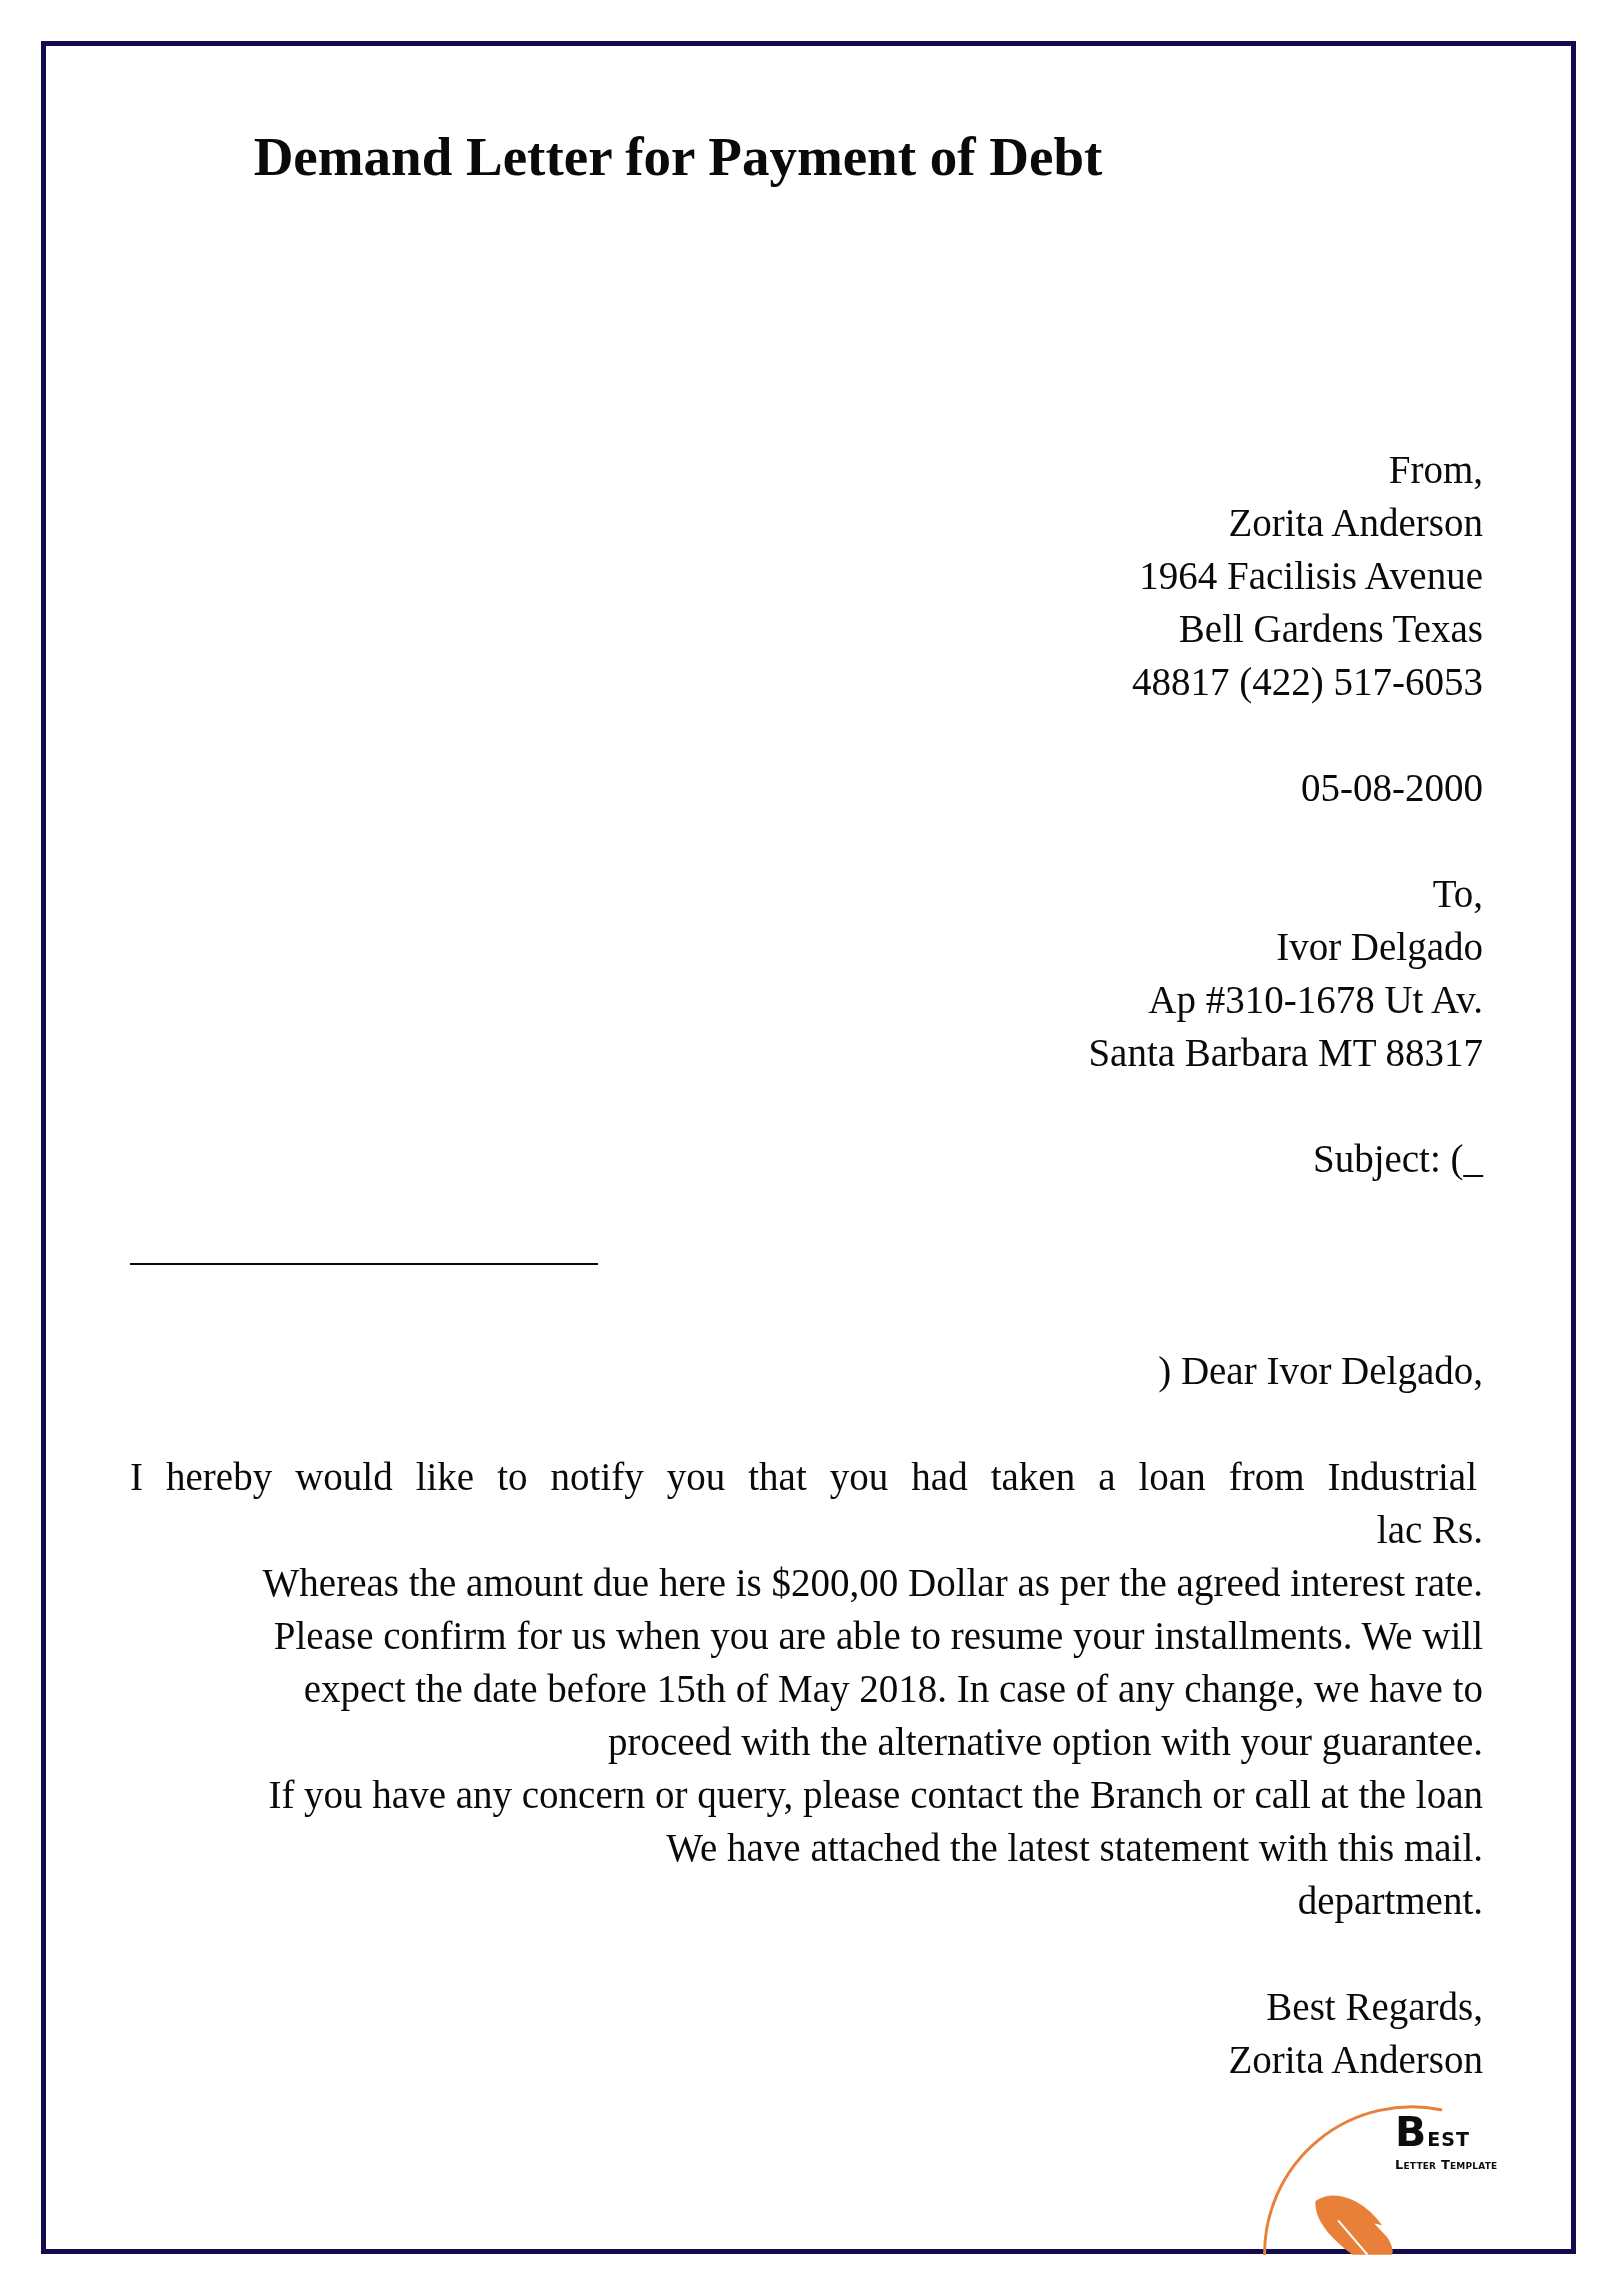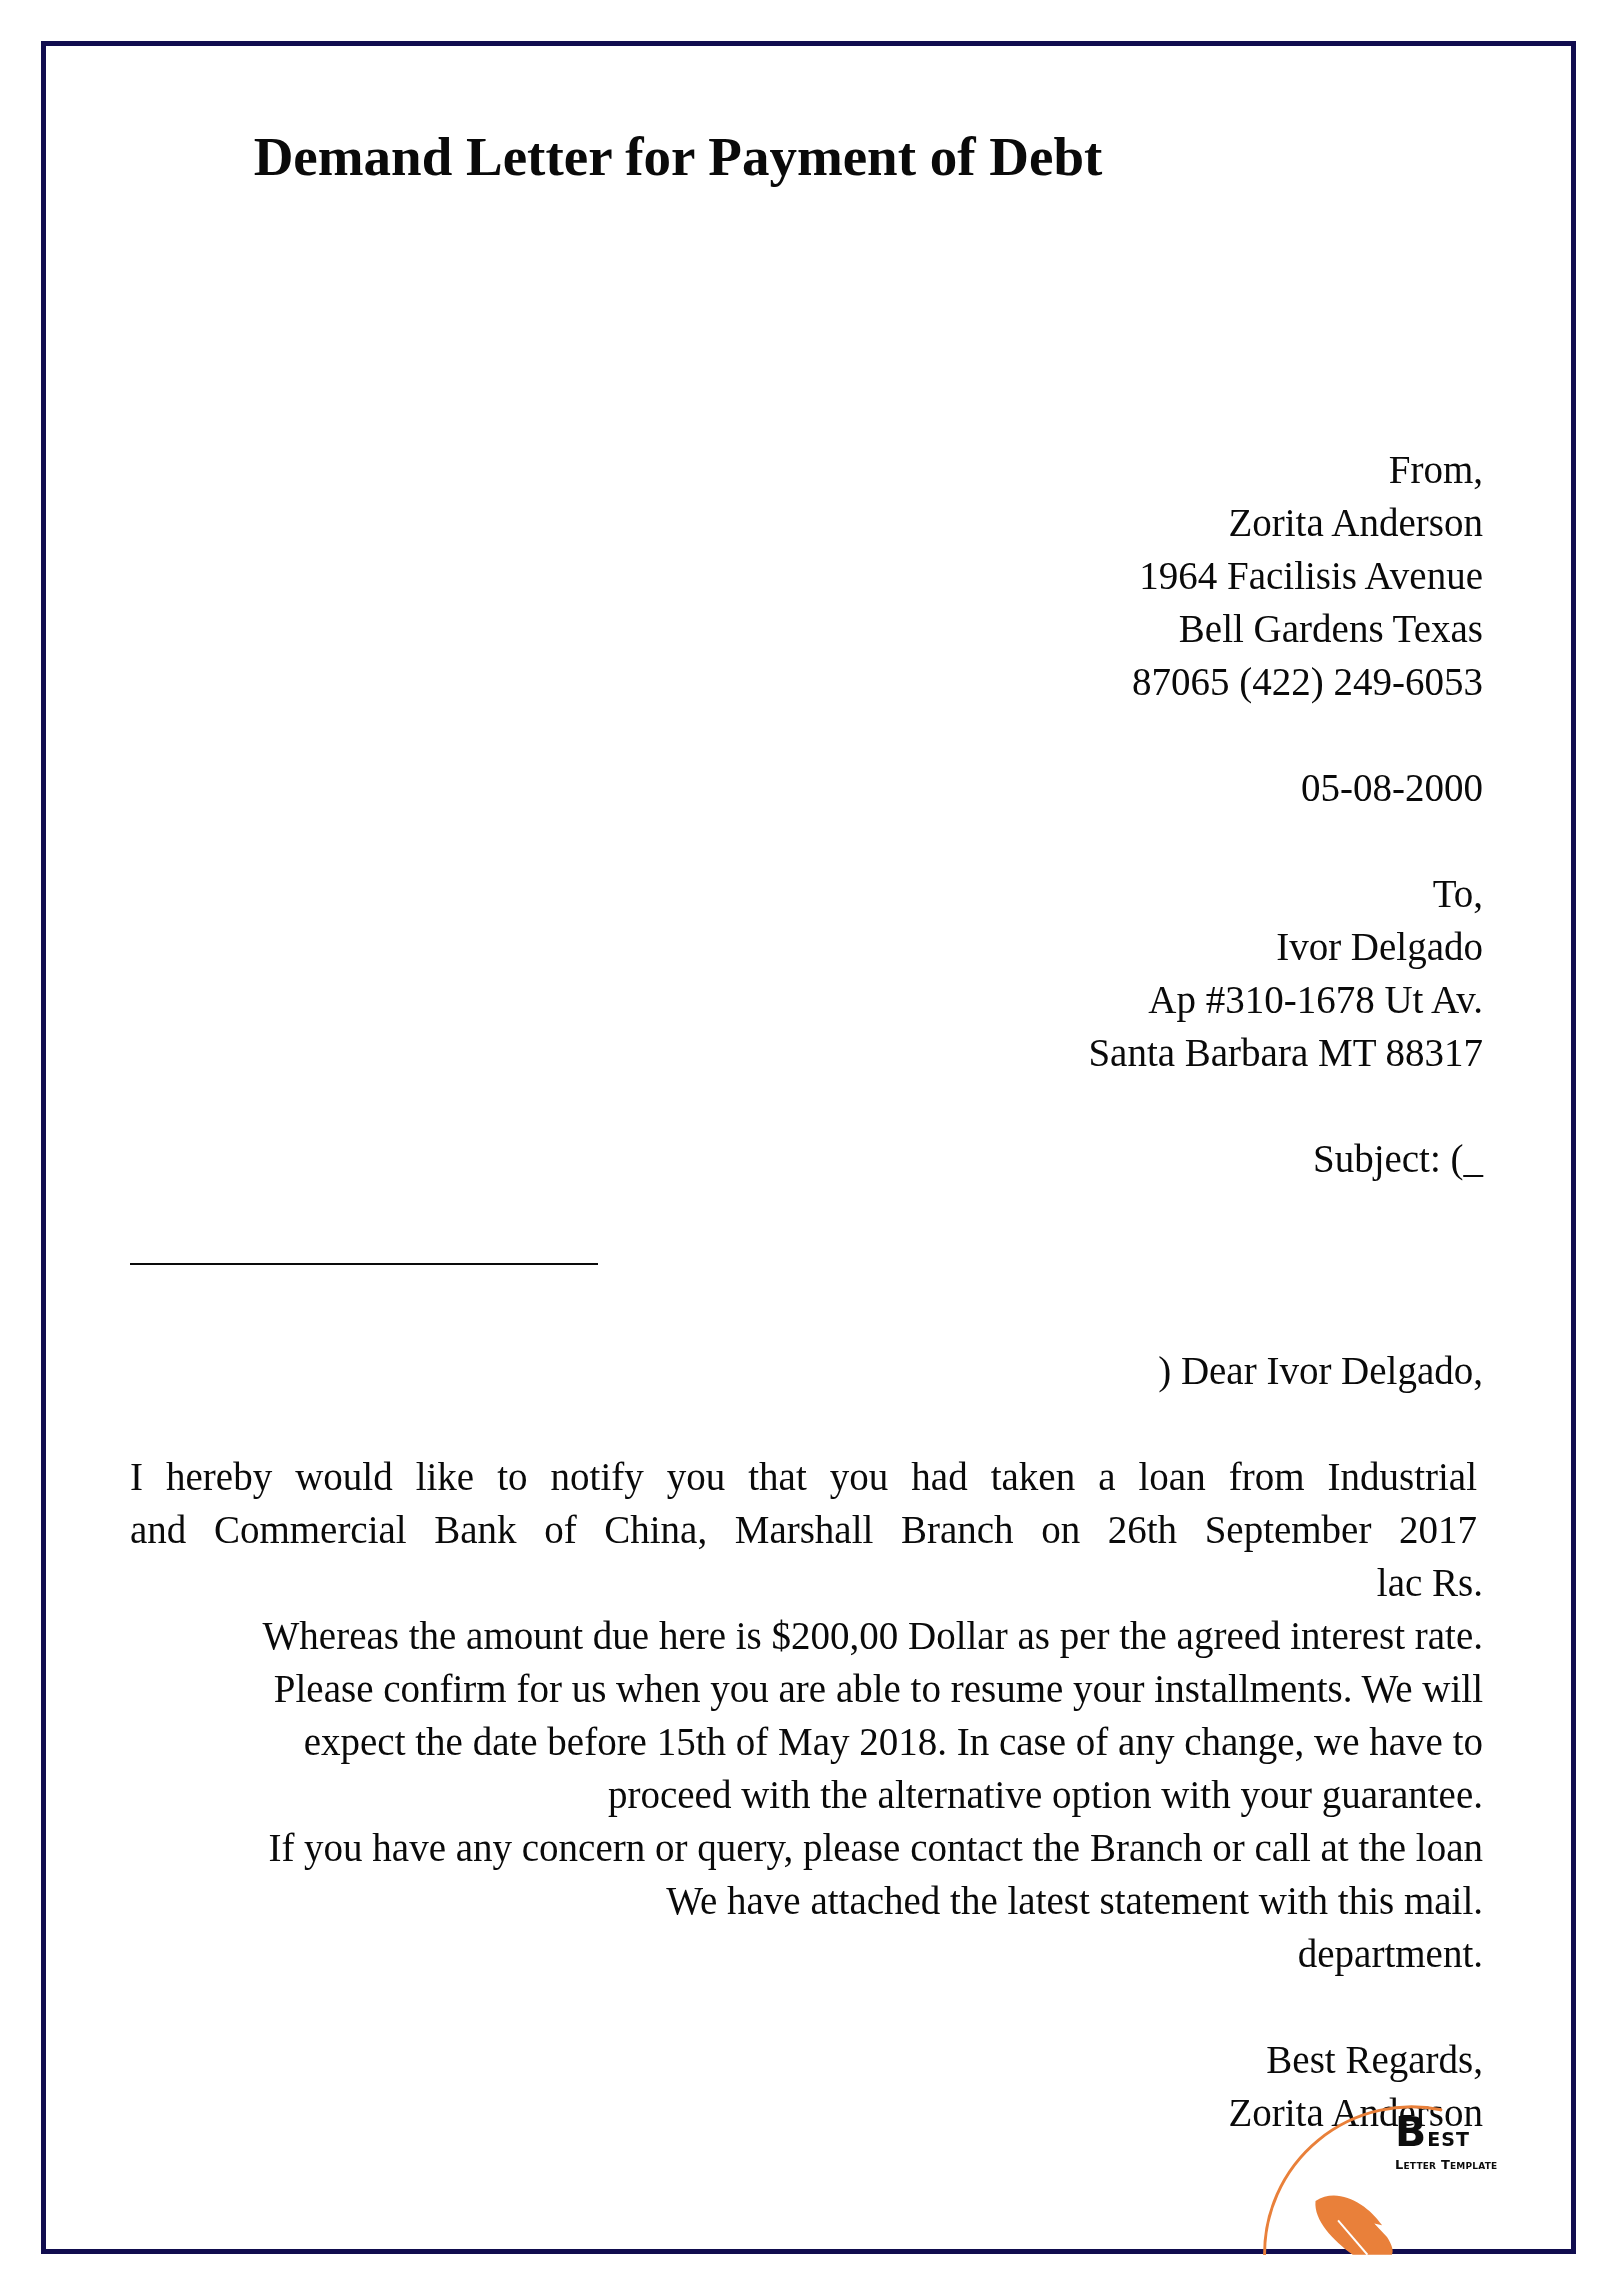--- a/index.html
+++ b/index.html
@@ -46,37 +46,36 @@
 
 <div class="page-frame"></div>
 
 <h1 class="title">Demand Letter for Payment of Debt</h1>
 
 <div class="body-text">
   <span class="line">From,</span>
   <span class="line">Zorita Anderson</span>
   <span class="line">1964 Facilisis Avenue</span>
   <span class="line">Bell Gardens Texas</span>
-  <span class="line">87065 (422) 249-6053</span>
+  <span class="line">48817 (422) 517-6053</span>
   <span class="line blank"></span>
   <span class="line">05-08-2000</span>
   <span class="line blank"></span>
   <span class="line">To,</span>
   <span class="line">Ivor Delgado</span>
   <span class="line">Ap #310-1678 Ut Av.</span>
   <span class="line">Santa Barbara MT 88317</span>
   <span class="line blank"></span>
   <span class="line">Subject: (_</span>
   <span class="line blank"></span>
   <span class="line rule-line"><span class="subject-rule"></span></span>
   <span class="line blank"></span>
   <span class="line">) Dear Ivor Delgado,</span>
   <span class="line blank"></span>
   <span class="line justify">I hereby would like to notify you that you had taken a loan from Industrial</span>
-  <span class="line justify">and Commercial Bank of China, Marshall Branch on 26th September 2017</span>
   <span class="line">lac Rs.</span>
   <span class="line">Whereas the amount due here is $200,00 Dollar as per the agreed interest rate.</span>
   <span class="line">Please confirm for us when you are able to resume your installments. We will</span>
   <span class="line">expect the date before 15th of May 2018. In case of any change, we have to</span>
   <span class="line">proceed with the alternative option with your guarantee.</span>
   <span class="line">If you have any concern or query, please contact the Branch or call at the loan</span>
   <span class="line">We have attached the latest statement with this mail.</span>
   <span class="line">department.</span>
   <span class="line blank"></span>
   <span class="line">Best Regards,</span>

